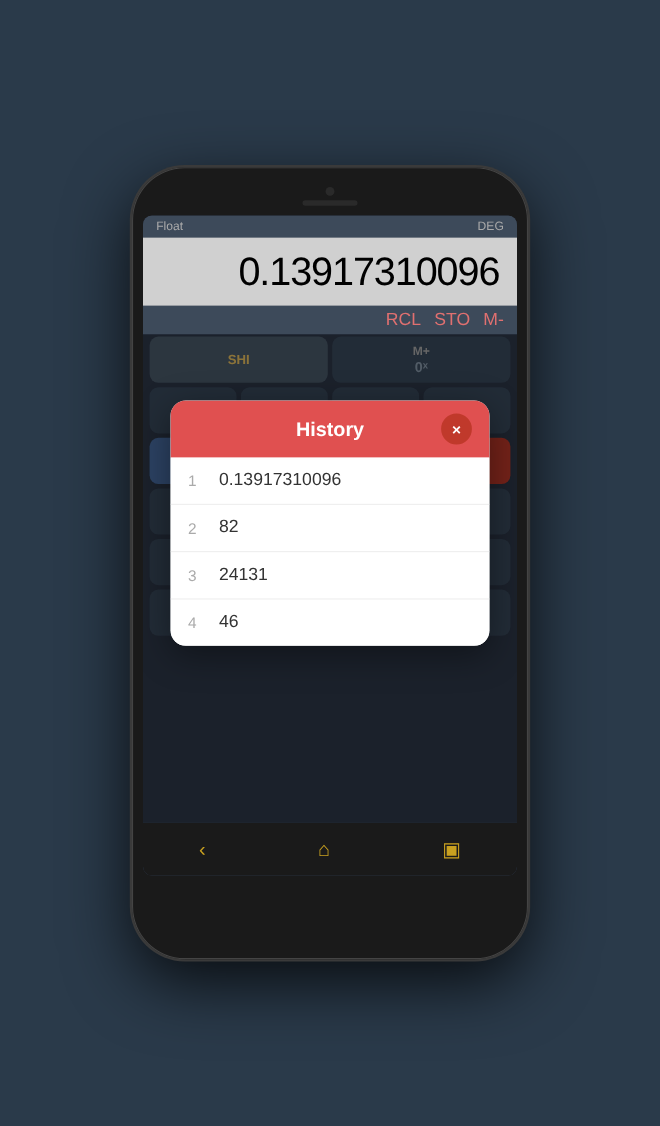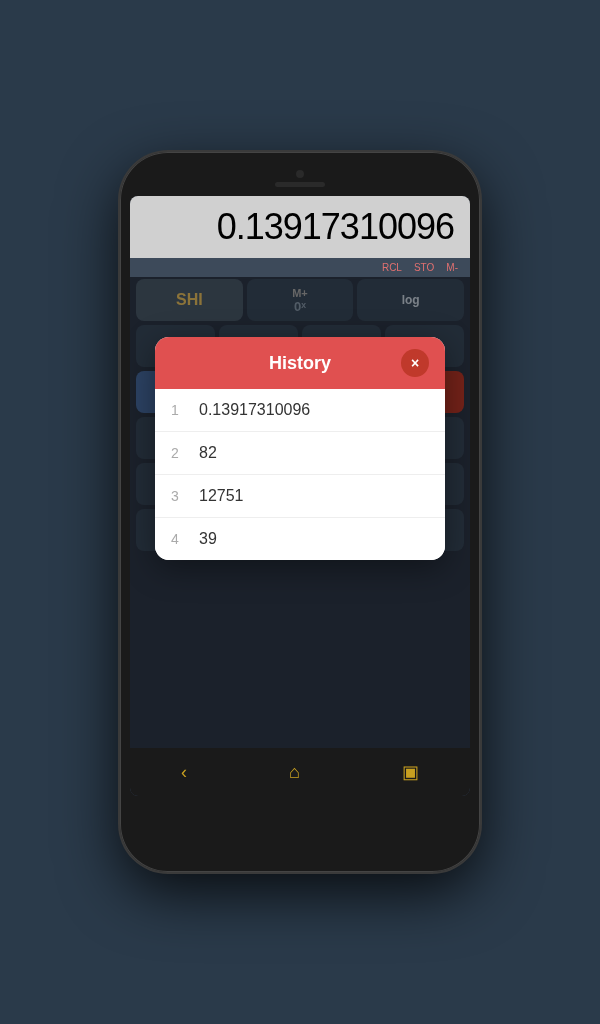--- a/index.html
+++ b/index.html
@@ -94,21 +94,21 @@
       letter-spacing: -1px;
     }
 
     
     .memory-row {
       background: #3d4a5a;
       display: flex;
       justify-content: flex-end;
       gap: 12px;
       padding: 4px 12px;
-      font-size: 10px;
+      font-size: 16px;
       color: #e07070;
       flex-shrink: 0;
     }
     .memory-row span { color: #e07070; }
 
     
     .calc-body {
       flex: 1;
       background: #2d3748;
       display: flex;
@@ -143,21 +143,21 @@
       font-size: 8px;
       position: absolute;
       top: 3px;
       color: #8899aa;
       font-weight: 400;
     }
 
     .btn-dark { background: #3a4a5c; color: #cdd8e3; }
     .btn-blue { background: #4a6fa5; color: white; }
     .btn-red { background: #c0392b; color: white; }
-    .btn-shift { background: #4a5a6a; color: #e8c060; font-size: 16px; font-weight: 700; }
+    .btn-shift { background: #4a5a6a; color: #e8c060; font-size: 12px; font-weight: 700; }
     .btn-op { background: #3a4a5c; color: #cdd8e3; font-size: 16px; }
 
     
     .history-overlay {
       position: absolute;
       top: 0; left: 0; right: 0; bottom: 0;
       background: rgba(0,0,0,0.4);
       display: flex;
       align-items: flex-start;
       justify-content: center;
@@ -246,37 +246,40 @@
 <body>
 
 <div class="phone-shell">
   <div class="phone-top-bar">
     <div class="phone-camera"></div>
     <div class="phone-speaker"></div>
   </div>
 
   <div class="phone-screen">
 
+    <div class="status-bar">
+      <span>Float</span>
+      <span>DEG</span>
+    </div>
 
     <div class="display-area">
       <div class="display-number">0.13917310096</div>
     </div>
 
     <div class="memory-row">
       <span>RCL</span>
       <span>STO</span>
       <span>M-</span>
     </div>
 
     <div class="calc-body">
 
       <div class="btn-row">
         <button class="calc-btn btn-shift">SHI</button>
         <button class="calc-btn btn-dark" style="font-size:11px;color:#aaa;">M+<span style="font-size:13px;display:block;color:#8899aa;">0ˣ</span></button>
-        <button class="calc-btn btn-dark">log</button>
       </div>
 
       <div class="btn-row">
         <button class="calc-btn btn-dark">y<sup>x</sup></button>
         <button class="calc-btn btn-dark"></button>
         <button class="calc-btn btn-dark"></button>
         <button class="calc-btn btn-dark">)</button>
       </div>
 
       <div class="btn-row">
@@ -352,25 +355,25 @@
             <div class="history-item">
               <span class="history-num">1</span>
               <span class="history-val">0.13917310096</span>
             </div>
             <div class="history-item">
               <span class="history-num">2</span>
               <span class="history-val">82</span>
             </div>
             <div class="history-item">
               <span class="history-num">3</span>
-              <span class="history-val">12751</span>
+              <span class="history-val">24131</span>
             </div>
             <div class="history-item">
               <span class="history-num">4</span>
-              <span class="history-val">39</span>
+              <span class="history-val">46</span>
             </div>
           </div>
         </div>
       </div>
 
     </div>
 
     <div class="phone-bottom-bar">
       <span class="nav-icon">‹</span>
       <span class="nav-icon">⌂</span>

